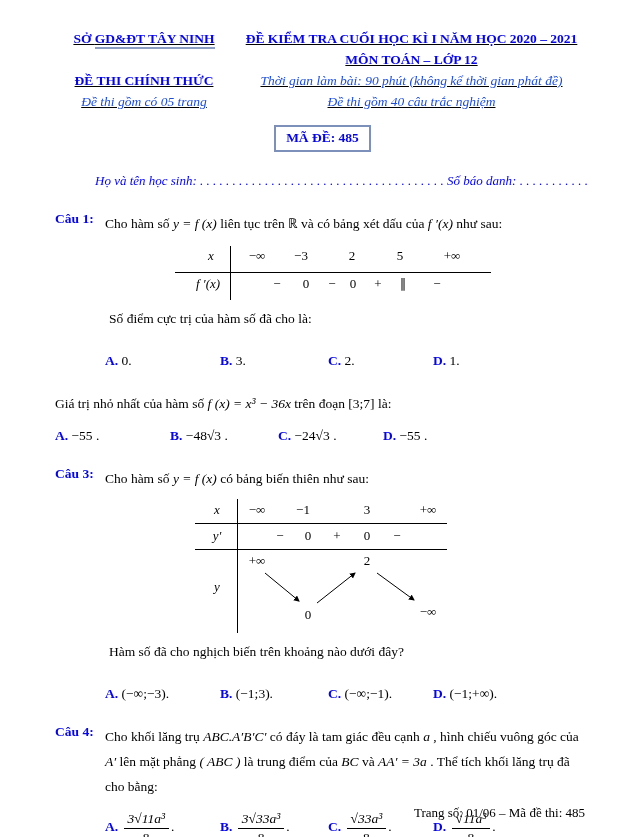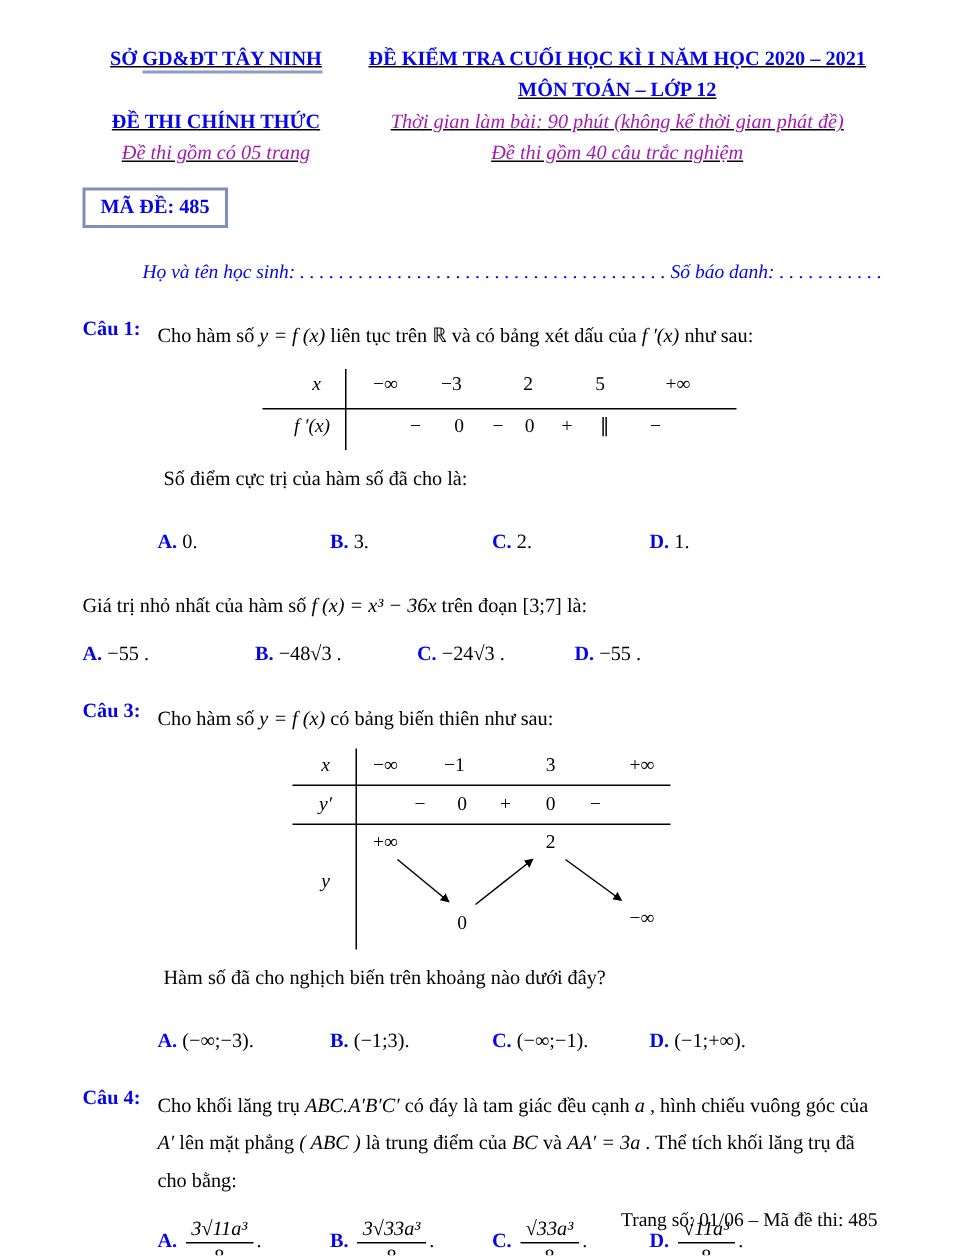--- a/index.html
+++ b/index.html
@@ -6,24 +6,24 @@
   .page {
     position:relative; width:642px; height:837px; box-sizing:border-box;
     background:#ffffff; font-family:"Liberation Serif", serif;
     font-size:13.5px; color:#000; overflow:hidden;
     padding:28px 52px 0 55px;
   }
   .header { display:flex;text-decoration:underline; }
   .h-left { width:178px; text-align:center; }
   .h-right { flex:1; text-align:center; }
   .h-bold { font-weight:bold; color:#0505e8; line-height:21px; }
-  .h-italic { font-style:italic; color:#a21caf; line-height:21px; }
+  .h-italic { font-style:italic; color:#1d4ed8; line-height:21px; }
   .h-spacer { height:21px; }
   .dept-underline { border-bottom:2px solid #8b9dc3; padding-bottom:1px; }
-  .code-row { display:flex; justify-content:flex-start; margin-top:13px; }
+  .code-row { display:flex; justify-content:center; margin-top:13px; }
   .code-box { border:2px solid #7d90ba; padding:3px 10px 4px; font-weight:bold; color:#0505e8; background:#fff; }
   .student-line { margin-top:21px; padding-left:40px; color:#0505e8; font-style:italic; white-space:nowrap; overflow:hidden; font-size:13px; }
   .question { display:flex; margin-top:22px; }
   .q-label { flex:0 0 50px; font-weight:bold; color:#0505e8; }
   .q-body { flex:1; min-width:0; }
   .q-text { margin:0; line-height:25px; }
   .q-prompt { margin:9px 0 0 4px; line-height:20px; }
   .math { font-style:italic; }
   .options { display:grid; grid-template-columns:115px 108px 105px auto; margin-top:24px; }
   .options.tall { margin-top:12px; }

